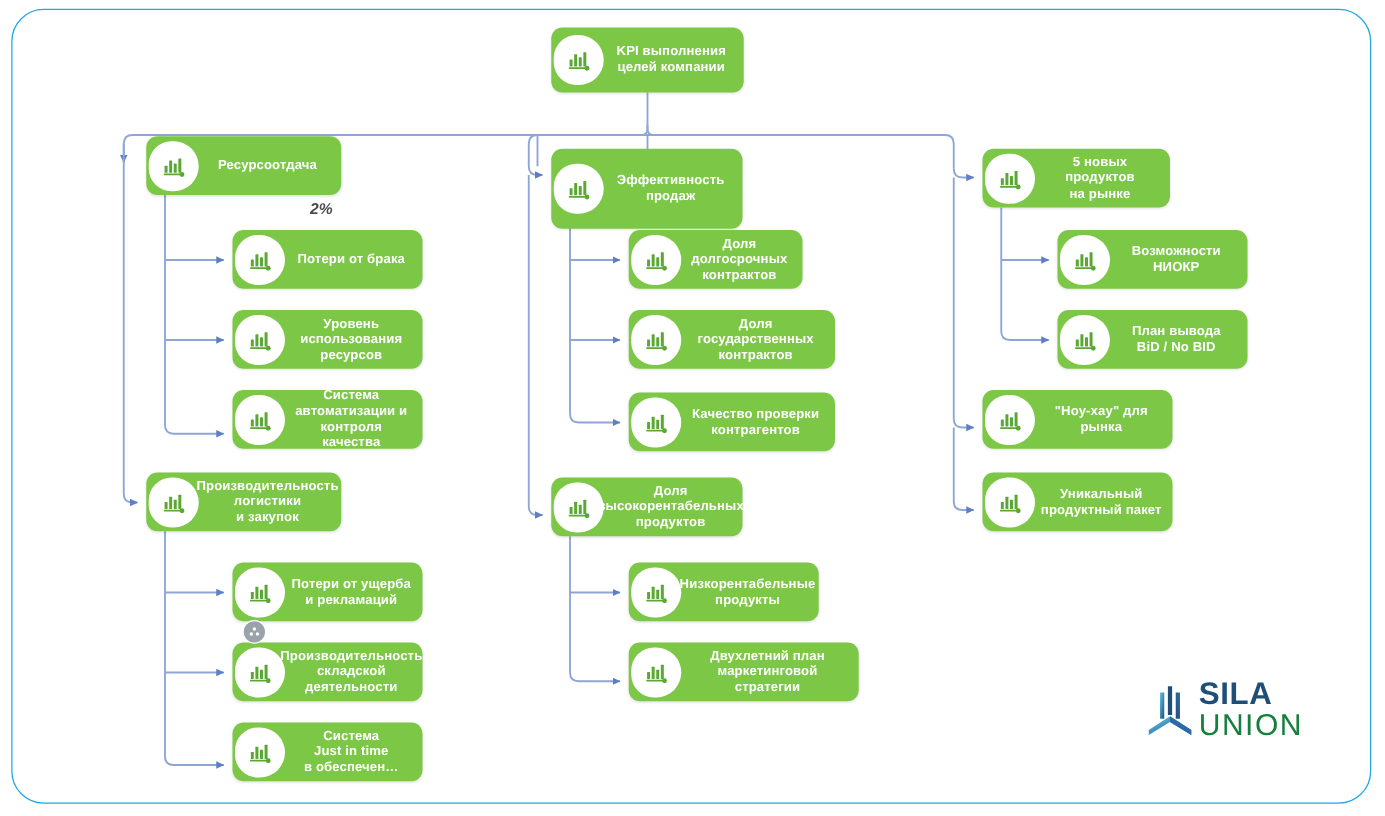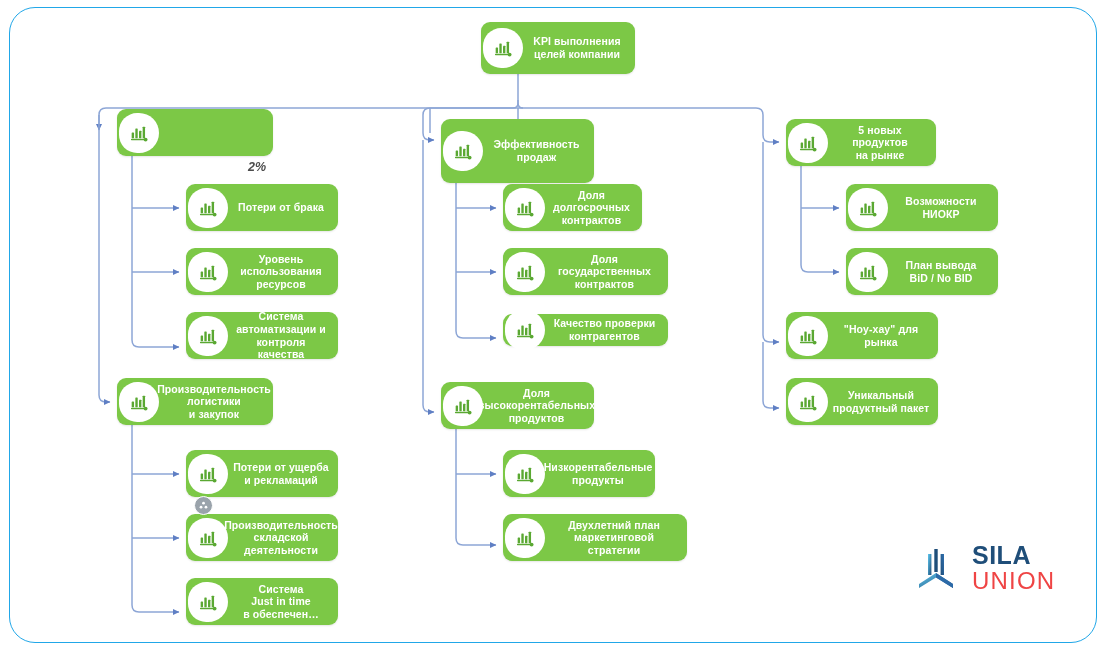--- a/index.html
+++ b/index.html
@@ -101,32 +101,32 @@
   #logo {
     position: absolute;
     left: 916px;
     top: 541px;
     width: 124px;
     height: 54px;
     display: flex;
     align-items: center;
   }
   #logo .mark { width: 40px; height: 44px; flex: none; }
-  #logo .words { margin-left: 16px; line-height: 1; }
+  #logo .words { margin-left: 3px; line-height: 1; }
   #logo .w1 {
     font-size: 25px;
     font-weight: bold;
     color: #1f4e79;
     letter-spacing: 0.5px;
     display: block;
   }
   #logo .w2 {
     font-size: 24px;
     font-weight: normal;
-    color: #ef4444;
+    color: #15803d;
     letter-spacing: 1.2px;
     display: block;
     margin-top: 1px;
   }
 </style>
 </head>
 <body>
 
 <div id="canvas">
 
@@ -170,21 +170,21 @@
 
       <path d="M763,142 L763,335 Q763,342 770,342 L779,342" marker-end="url(#arrow)"></path>
       <path d="M763,342 L763,401 Q763,408 770,408 L779,408" marker-end="url(#arrow)"></path>
 
       <path d="M801,166 L801,265 Q801,272 808,272 L839,272" marker-end="url(#arrow)"></path>
       <path d="M801,208 Q801,208 808,208 L839,208" marker-end="url(#arrow)"></path>
     </g>
   </svg>
 
   <div id="nodes">
-      <div class="node root" style="left: 441px; top: 22px; width: 154px; height: 52px; margin-left: 40px;">
+      <div class="node root" style="left: 441px; top: 22px; width: 154px; height: 52px;">
         <div class="badge">
           <svg viewBox="0 0 24 24" width="22" height="22">
             <rect x="4.0" y="11.5" width="2.6" height="6.2" rx="0.5" fill="#5aa832"></rect>
             <rect x="8.0" y="7.0" width="2.6" height="10.7" rx="0.5" fill="#5aa832"></rect>
             <rect x="12.0" y="9.5" width="2.6" height="8.2" rx="0.5" fill="#5aa832"></rect>
             <rect x="16.0" y="5.2" width="2.6" height="12.5" rx="0.5" fill="#5aa832"></rect>
             <rect x="3.2" y="18.4" width="16.6" height="1.5" rx="0.7" fill="#5aa832"></rect>
             <circle cx="19.2" cy="19.2" r="2.1" fill="#5aa832"></circle>
           </svg>
         </div>
@@ -195,20 +195,21 @@
         <div class="badge">
           <svg viewBox="0 0 24 24" width="22" height="22">
             <rect x="4.0" y="11.5" width="2.6" height="6.2" rx="0.5" fill="#5aa832"></rect>
             <rect x="8.0" y="7.0" width="2.6" height="10.7" rx="0.5" fill="#5aa832"></rect>
             <rect x="12.0" y="9.5" width="2.6" height="8.2" rx="0.5" fill="#5aa832"></rect>
             <rect x="16.0" y="5.2" width="2.6" height="12.5" rx="0.5" fill="#5aa832"></rect>
             <rect x="3.2" y="18.4" width="16.6" height="1.5" rx="0.7" fill="#5aa832"></rect>
             <circle cx="19.2" cy="19.2" r="2.1" fill="#5aa832"></circle>
           </svg>
         </div>
+        <div class="label">Ресурсоотдача</div>
       </div>
       <div class="node" style="left: 186px; top: 184px; width: 152px; height: 47px;">
         <div class="badge">
           <svg viewBox="0 0 24 24" width="22" height="22">
             <rect x="4.0" y="11.5" width="2.6" height="6.2" rx="0.5" fill="#5aa832"></rect>
             <rect x="8.0" y="7.0" width="2.6" height="10.7" rx="0.5" fill="#5aa832"></rect>
             <rect x="12.0" y="9.5" width="2.6" height="8.2" rx="0.5" fill="#5aa832"></rect>
             <rect x="16.0" y="5.2" width="2.6" height="12.5" rx="0.5" fill="#5aa832"></rect>
             <rect x="3.2" y="18.4" width="16.6" height="1.5" rx="0.7" fill="#5aa832"></rect>
             <circle cx="19.2" cy="19.2" r="2.1" fill="#5aa832"></circle>
@@ -341,21 +342,21 @@
             <rect x="12.0" y="9.5" width="2.6" height="8.2" rx="0.5" fill="#5aa832"></rect>
             <rect x="16.0" y="5.2" width="2.6" height="12.5" rx="0.5" fill="#5aa832"></rect>
             <rect x="3.2" y="18.4" width="16.6" height="1.5" rx="0.7" fill="#5aa832"></rect>
             <circle cx="19.2" cy="19.2" r="2.1" fill="#5aa832"></circle>
           </svg>
         </div>
         <div class="label">Доля
 государственных
 контрактов</div>
       </div>
-      <div class="node" style="left: 503px; top: 314px; width: 165px; height: 32px;">
+      <div class="node" style="left: 503px; top: 314px; width: 165px; height: 47px;">
         <div class="badge">
           <svg viewBox="0 0 24 24" width="22" height="22">
             <rect x="4.0" y="11.5" width="2.6" height="6.2" rx="0.5" fill="#5aa832"></rect>
             <rect x="8.0" y="7.0" width="2.6" height="10.7" rx="0.5" fill="#5aa832"></rect>
             <rect x="12.0" y="9.5" width="2.6" height="8.2" rx="0.5" fill="#5aa832"></rect>
             <rect x="16.0" y="5.2" width="2.6" height="12.5" rx="0.5" fill="#5aa832"></rect>
             <rect x="3.2" y="18.4" width="16.6" height="1.5" rx="0.7" fill="#5aa832"></rect>
             <circle cx="19.2" cy="19.2" r="2.1" fill="#5aa832"></circle>
           </svg>
         </div>

